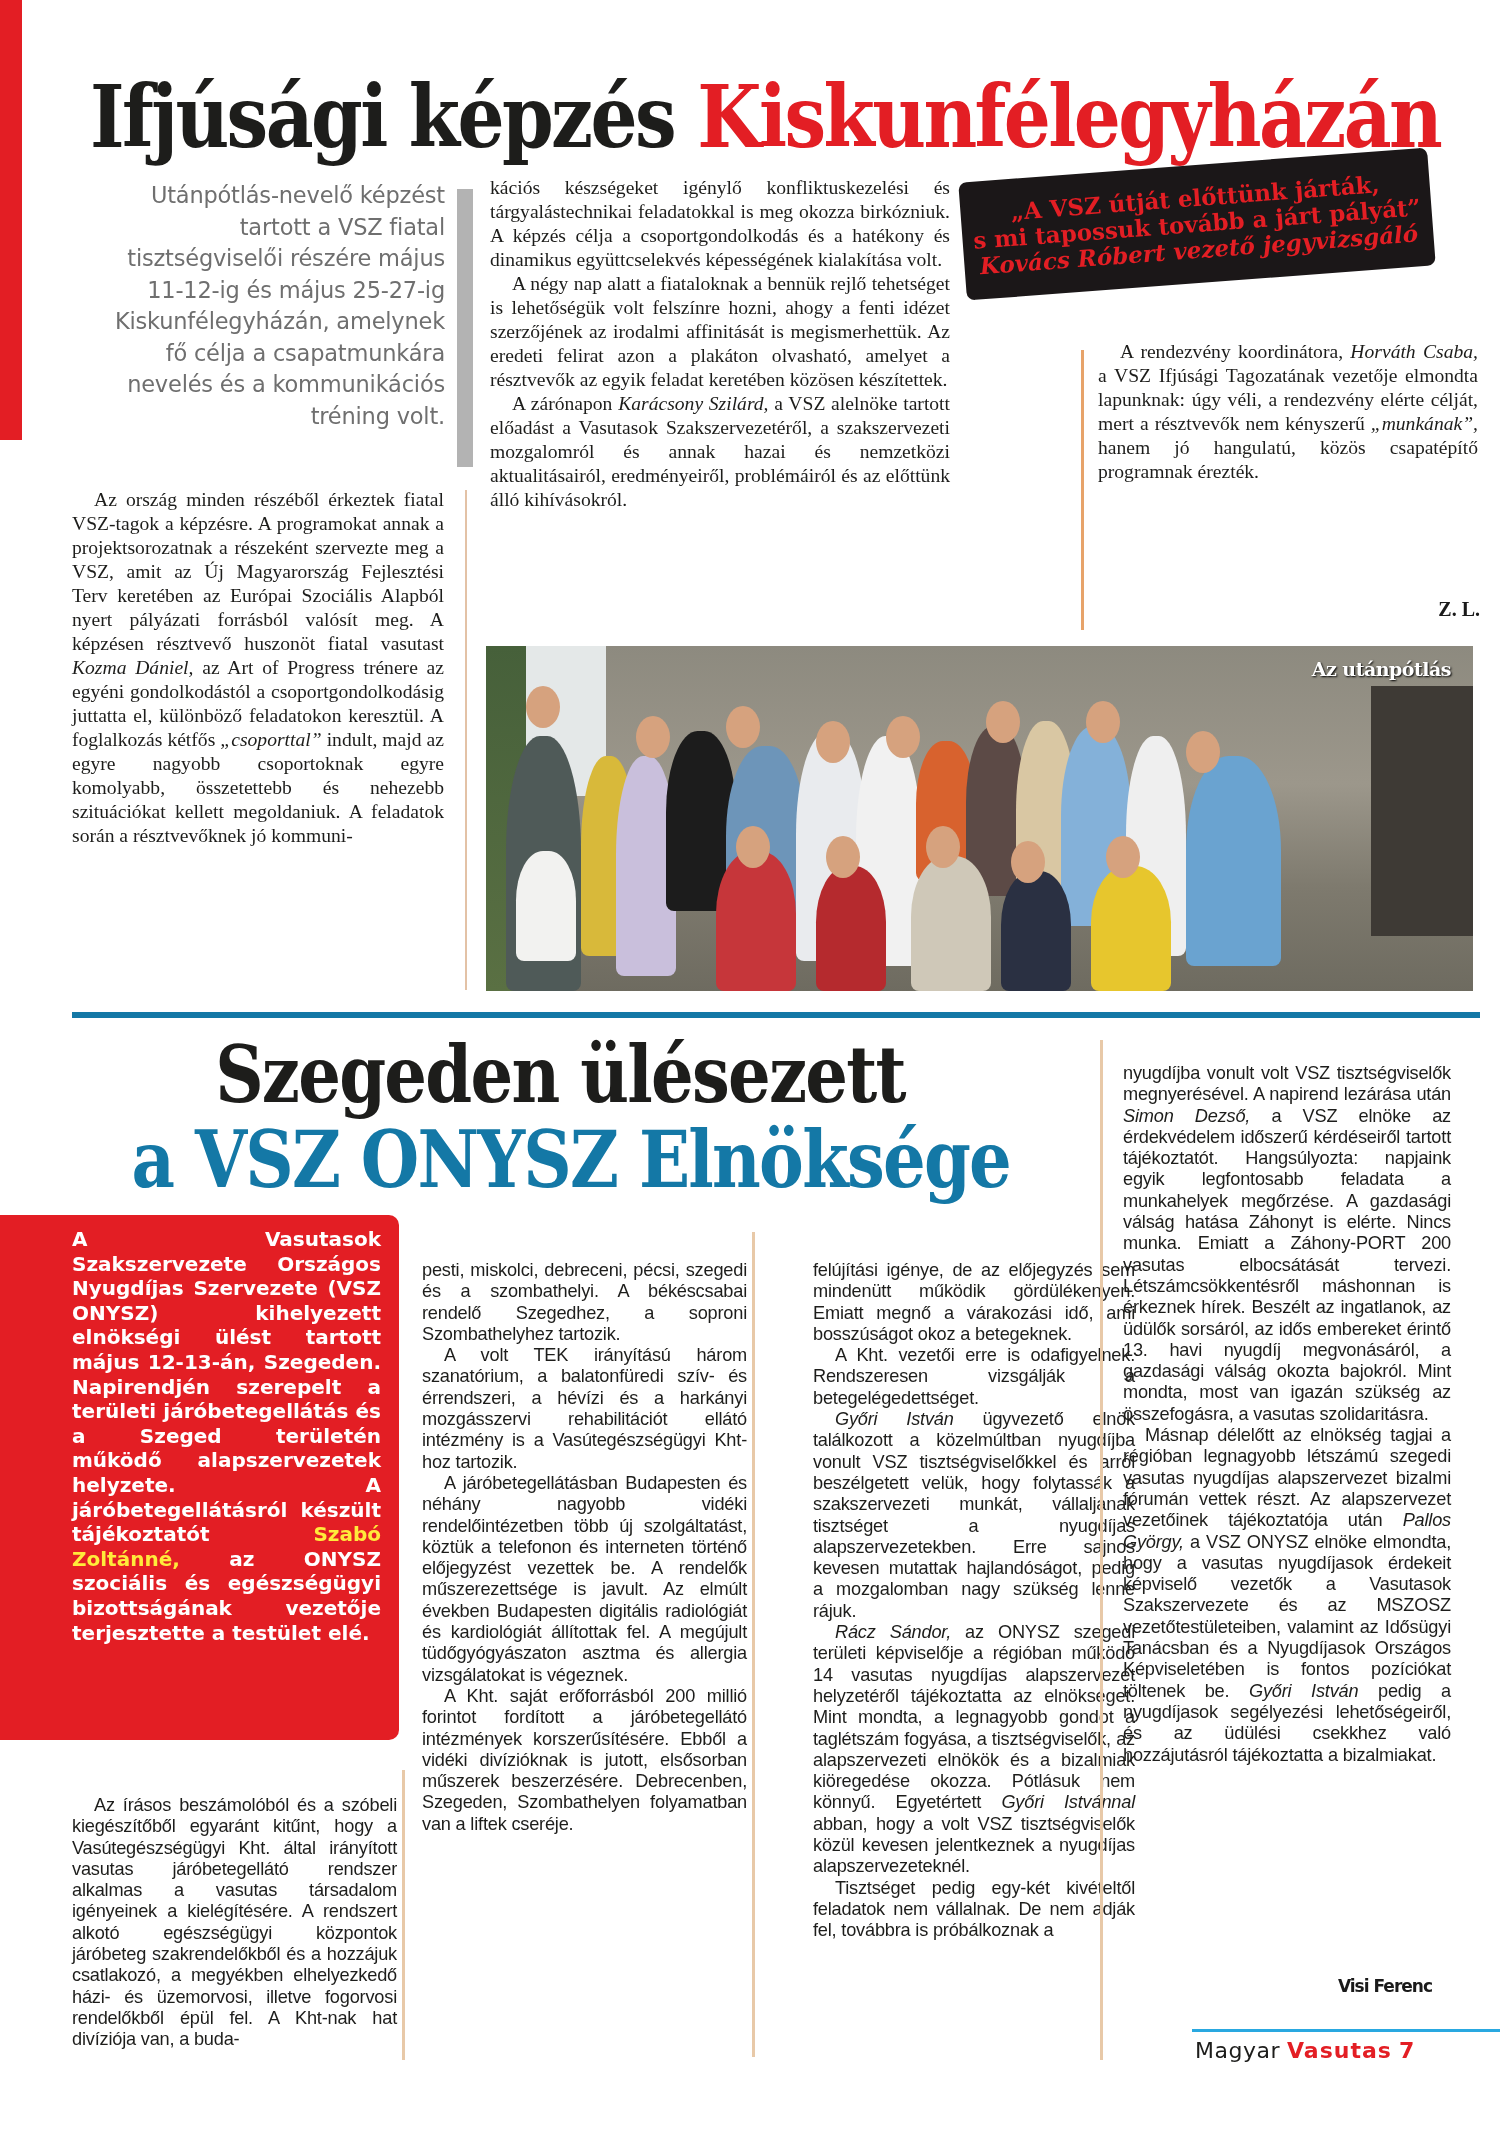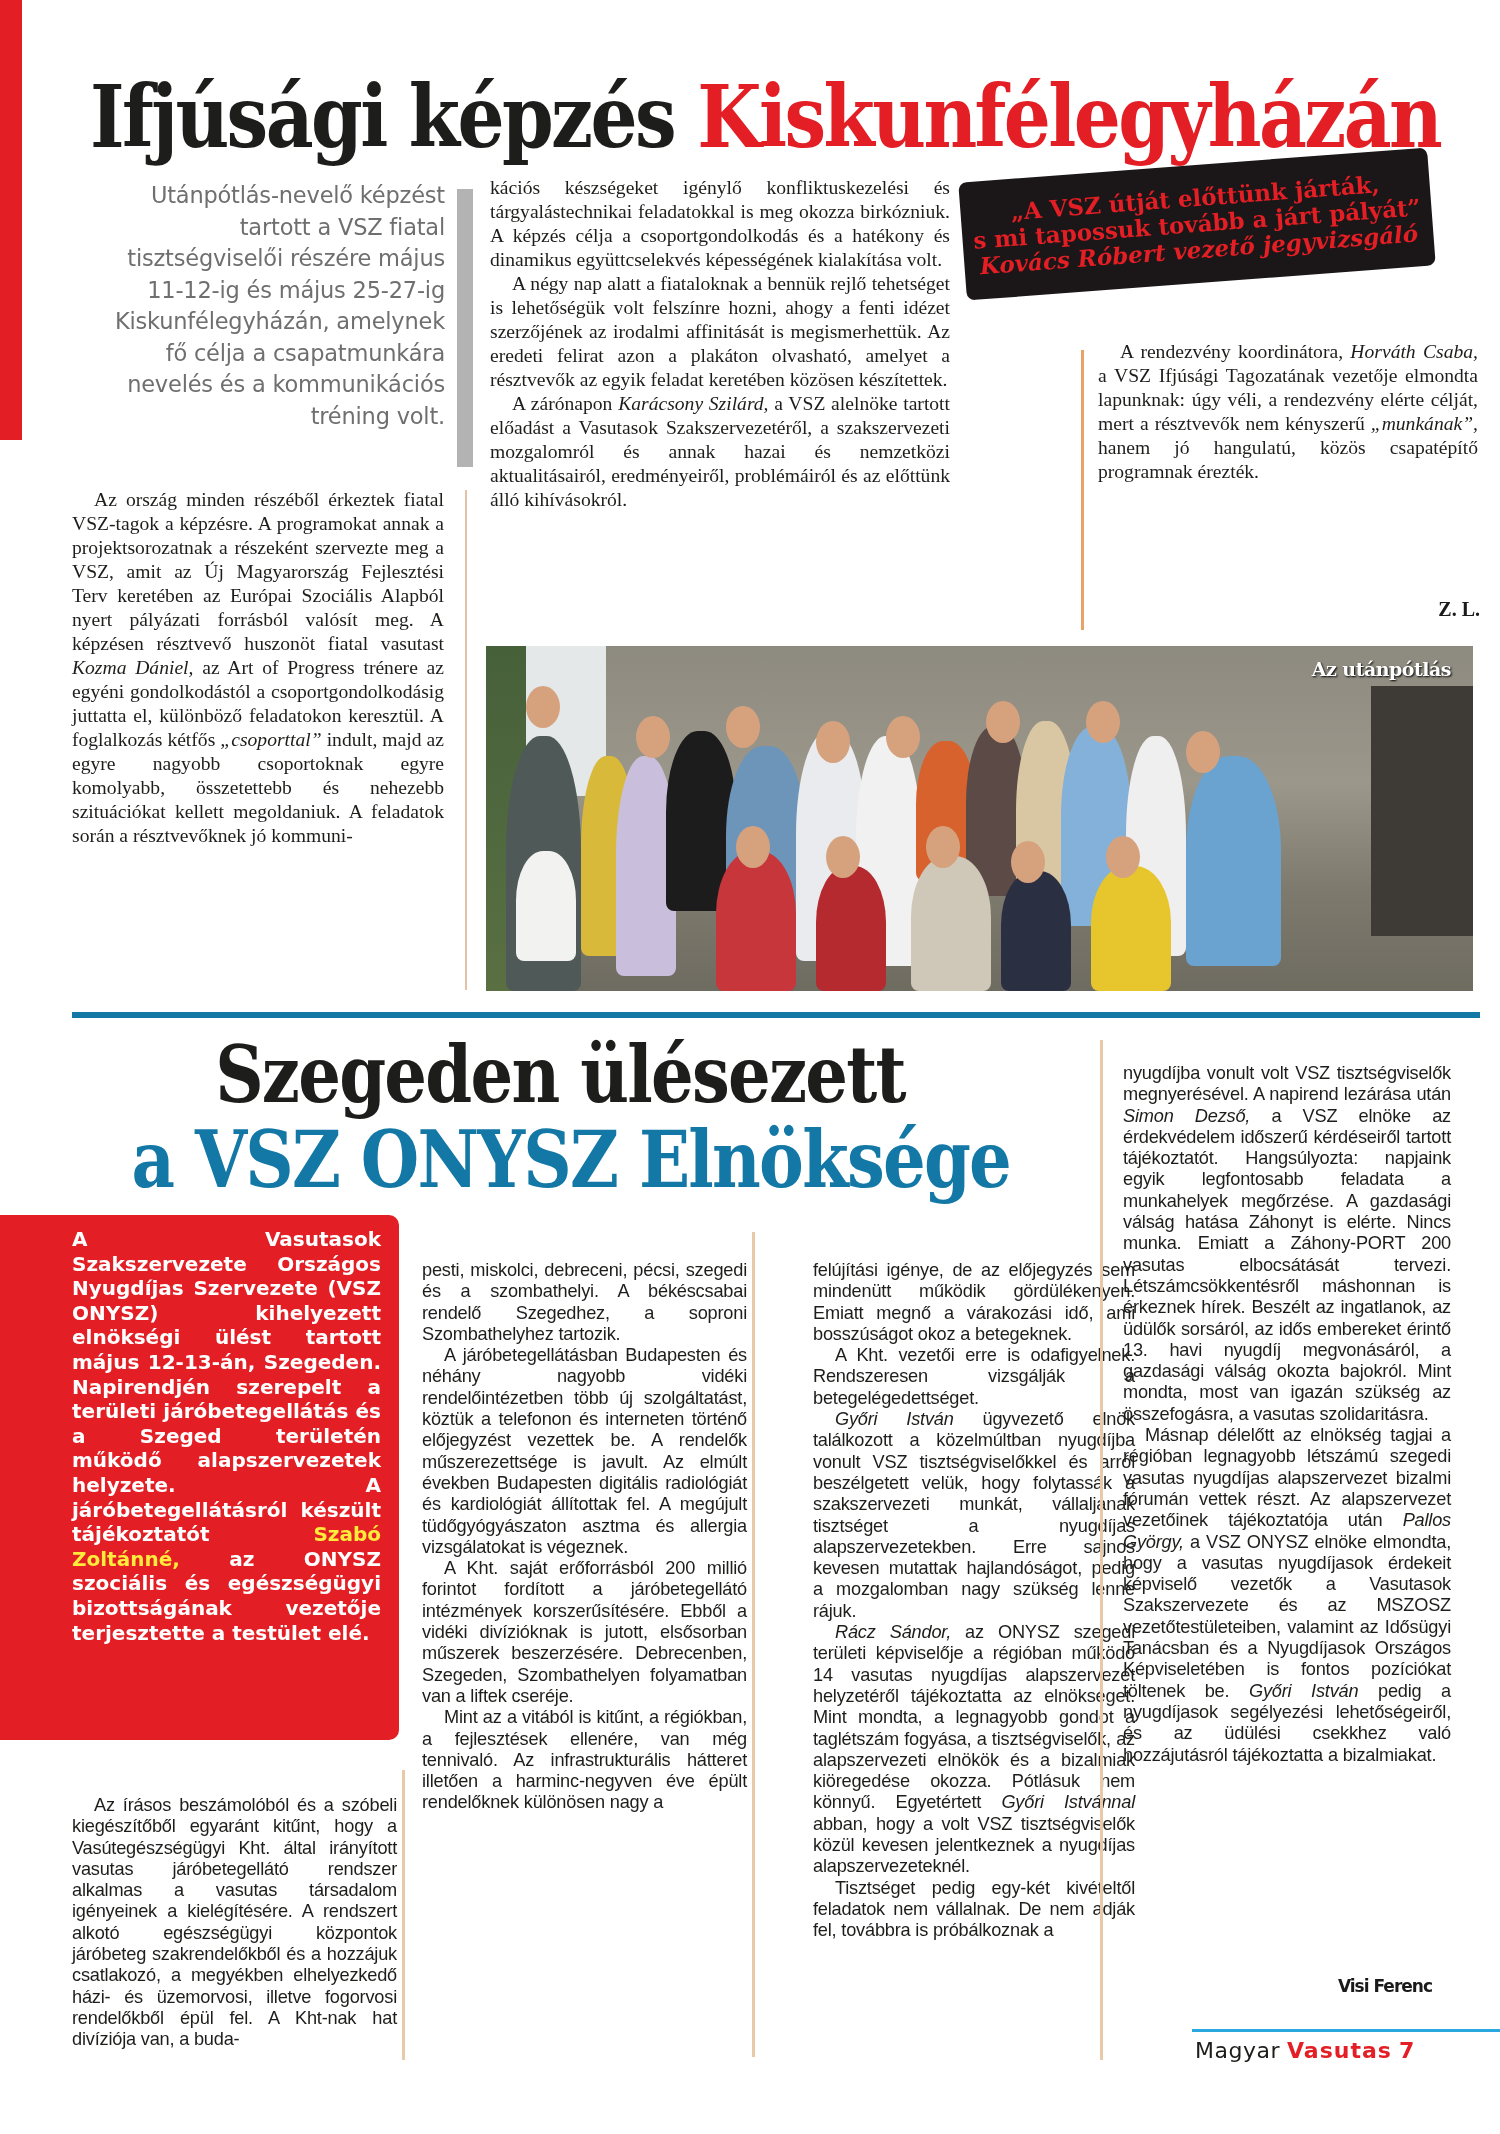--- a/index.html
+++ b/index.html
@@ -171,23 +171,23 @@
   <div class="txt"><span>A Vasutasok Szakszervezete Országos Nyugdíjas Szervezete (VSZ ONYSZ) kihelyezett elnökségi ülést tartott május 12-13-án, Szegeden. Napirendjén szerepelt a területi járóbetegellátás és a Szeged területén működő alapszervezetek helyzete. A járóbetegellátásról készült tájékoztatót</span> <span class="hl">Szabó Zoltánné,</span> <span>az ONYSZ szociális és egészségügyi bizottságának vezetője terjesztette a testület elé.</span></div>
 </div>
 
 <div class="abs col2" id="a2-col1">
   <p>Az írásos beszámolóból és a szóbeli kiegészítőből egyaránt kitűnt, hogy a Vasútegészségügyi Kht. által irányított vasutas járóbetegellátó rendszer alkalmas a vasutas társadalom igényeinek a kielégítésére. A rendszert alkotó egészségügyi központok járóbeteg szakrendelőkből és a hozzájuk csatlakozó, a megyékben elhelyezkedő házi- és üzemorvosi, illetve fogorvosi rendelőkből épül fel. A Kht-nak hat divíziója van, a buda-</p>
 </div>
 <div class="vdiv" id="vdiv1"></div>
 
 <div class="abs col2" id="a2-col2">
   <p class="noindent">pesti, miskolci, debreceni, pécsi, szegedi és a szombathelyi. A békéscsabai rendelő Szegedhez, a soproni Szombathelyhez tartozik.</p>
+  <p>A volt TEK irányítású három szanatórium, a balatonfüredi szív- és érrendszeri, a hévízi és a harkányi mozgásszervi rehabilitációt ellátó intézmény is a Vasútegészségügyi Kht-hoz tartozik.</p>
   <p>A járóbetegellátásban Budapesten és néhány nagyobb vidéki rendelőintézetben több új szolgáltatást, köztük a telefonon és interneten történő előjegyzést vezettek be. A rendelők műszerezettsége is javult. Az elmúlt években Budapesten digitális radiológiát és kardiológiát állítottak fel. A megújult tüdőgyógyászaton asztma és allergia vizsgálatokat is végeznek.</p>
   <p>A Kht. saját erőforrásból 200 millió forintot fordított a járóbetegellátó intézmények korszerűsítésére. Ebből a vidéki divízióknak is jutott, elsősorban műszerek beszerzésére. Debrecenben, Szegeden, Szombathelyen folyamatban van a liftek cseréje.</p>
-  <p>Mint az a vitából is kitűnt, a régiókban, a fejlesztések ellenére, van még tennivaló. Az infrastrukturális hátteret illetően a harminc-negyven éve épült rendelőknek különösen nagy a</p>
 </div>
 <div class="vdiv" id="vdiv2"></div>
 
 <div class="abs col2" id="a2-col3">
   <p class="noindent">felújítási igénye, de az előjegyzés sem mindenütt működik gördülékenyen. Emiatt megnő a várakozási idő, ami bosszúságot okoz a betegeknek.</p>
   <p>A Kht. vezetői erre is odafigyelnek. Rendszeresen vizsgálják a betegelégedettséget.</p>
   <p><i>Győri István</i> <span>ügyvezető elnök találkozott a közelmúltban nyugdíjba vonult VSZ tisztségviselőkkel és arról beszélgetett velük, hogy folytassák a szakszervezeti munkát, vállaljanak tisztséget a nyugdíjas alapszervezetekben. Erre sajnos kevesen mutattak hajlandóságot, pedig a mozgalomban nagy szükség lenne rájuk.</span></p>
   <p><i>Rácz Sándor,</i> <span>az ONYSZ szegedi területi képviselője a régióban működő 14 vasutas nyugdíjas alapszervezet helyzetéről tájékoztatta az elnökséget. Mint mondta, a legnagyobb gondot a taglétszám fogyása, a tisztségviselők, az alapszervezeti elnökök és a bizalmiak kiöregedése okozza. Pótlásuk nem könnyű. Egyetértett</span> <i>Győri Istvánnal</i> <span>abban, hogy a volt VSZ tisztségviselők közül kevesen jelentkeznek a nyugdíjas alapszervezeteknél.</span></p>
   <p>Tisztséget pedig egy-két kivételtől feladatok nem vállalnak. De nem adják fel, továbbra is próbálkoznak a</p>
 </div>

